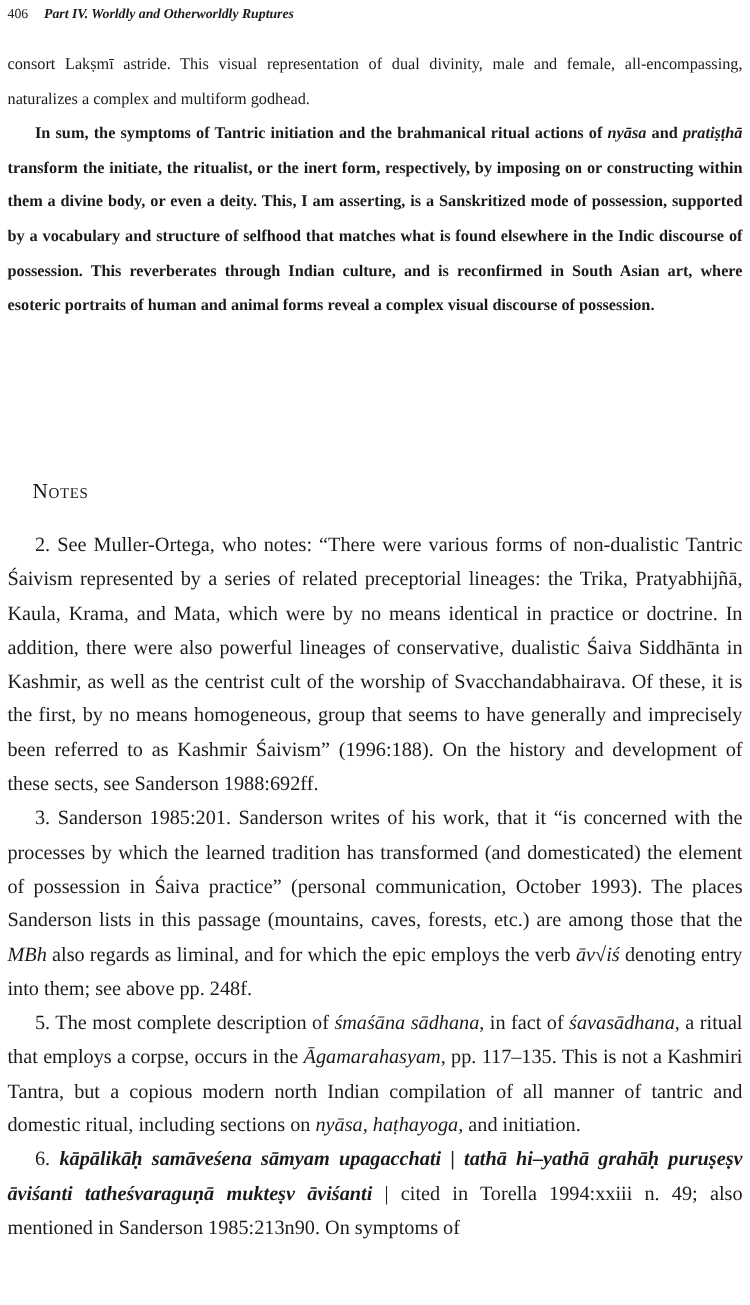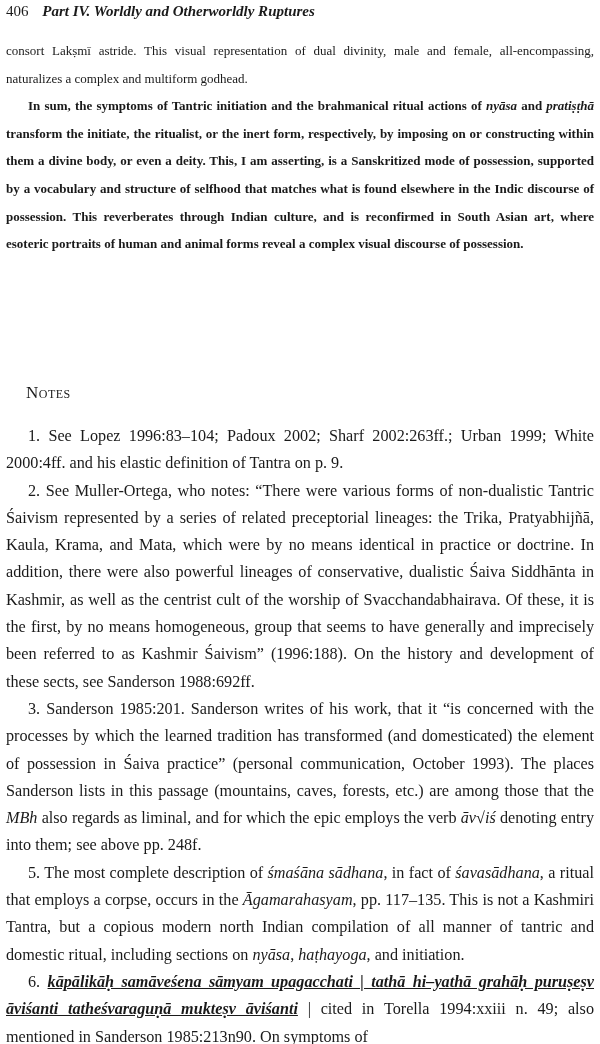--- a/index.html
+++ b/index.html
@@ -4,21 +4,21 @@
   <style>
     html, body { margin: 0; padding: 0; background: #ffffff; }
     body {
       width: 600px; height: 1044px; overflow: hidden;
       font-family: "Liberation Serif", "DejaVu Serif", serif;
       color: #1a1a1a;
       position: relative;
     }
     .running-head {
       position: absolute; left: 6px; top: 2px;
-      font-size: 15px; line-height: 18px; white-space: nowrap;
+      font-size: 11px; line-height: 18px; white-space: nowrap;
     }
     .running-head .page-num { margin-right: 10px; }
     .running-head .title { font-style: italic; font-weight: bold; }
     .main-text {
       position: absolute; left: 6px; top: 37px; width: 588px;
       font-size: 13px; line-height: 27.6px;
       text-align: justify;
     }
     .main-text p { margin: 0; }
     .main-text p.indent { text-indent: 22px; font-weight: bold; }
@@ -27,36 +27,35 @@
       font-size: 17px; letter-spacing: 0.5px;
       font-variant: small-caps;
     }
     .notes {
       position: absolute; left: 6px; top: 423px; width: 588px;
       font-size: 16.2px; line-height: 27.3px;
       text-align: justify;
     }
     .notes p { margin: 0; text-indent: 22px; }
     i { font-style: italic; }
-    .bi { font-style: italic; font-weight: bold; text-decoration: underline; }
+    .bi { font-style: italic; font-weight: bold; }
   </style>
 </head>
 <body>
 
 <div class="running-head">
   <span class="page-num">406</span>
   <span class="title">Part IV. Worldly and Otherworldly Ruptures</span>
 </div>
 
 <div class="main-text">
   <p><span>consort Lakṣmī astride. This visual representation of dual divinity, male and female, all-encompassing, naturalizes a complex and multiform godhead.</span></p>
   <p class="indent"><span>In sum, the symptoms of Tantric initiation and the brahmanical ritual actions of </span><i>nyāsa</i><span> and </span><i>pratiṣṭhā</i><span> transform the initiate, the ritualist, or the inert form, respectively, by imposing on or constructing within them a divine body, or even a deity. This, I am asserting, is a Sanskritized mode of possession, supported by a vocabulary and structure of selfhood that matches what is found elsewhere in the Indic discourse of possession. This reverberates through Indian culture, and is reconfirmed in South Asian art, where esoteric portraits of human and animal forms reveal a complex visual discourse of possession.</span></p>
 </div>
 
 <div class="notes-heading">Notes</div>
 
 <div class="notes">
-  <p><span>1. See Lopez 1996:83–104; Padoux 2002; Sharf 2002:263ff.; Urban 1999; White 2000:4ff. and his elastic definition of Tantra on p. 9.</span></p>
   <p><span>2. See Muller-Ortega, who notes: “There were various forms of non-dualistic Tantric Śaivism represented by a series of related preceptorial lineages: the Trika, Pratyabhijñā, Kaula, Krama, and Mata, which were by no means identical in practice or doctrine. In addition, there were also powerful lineages of conservative, dualistic Śaiva Siddhānta in Kashmir, as well as the centrist cult of the worship of Svacchandabhairava. Of these, it is the first, by no means homogeneous, group that seems to have generally and imprecisely been referred to as Kashmir Śaivism” (1996:188). On the history and development of these sects, see Sanderson 1988:692ff.</span></p>
   <p><span>3. Sanderson 1985:201. Sanderson writes of his work, that it “is concerned with the processes by which the learned tradition has transformed (and domesticated) the element of possession in Śaiva practice” (personal communication, October 1993). The places Sanderson lists in this passage (mountains, caves, forests, etc.) are among those that the </span><i>MBh</i><span> also regards as liminal, and for which the epic employs the verb </span><i>āv√iś</i><span> denoting entry into them; see above pp. 248f.</span></p>
   <p><span>5. The most complete description of </span><i>śmaśāna sādhana</i><span>, in fact of </span><i>śavasādhana</i><span>, a ritual that employs a corpse, occurs in the </span><i>Āgamarahasyam</i><span>, pp. 117–135. This is not a Kashmiri Tantra, but a copious modern north Indian compilation of all manner of tantric and domestic ritual, including sections on </span><i>nyāsa</i><span>, </span><i>haṭhayoga</i><span>, and initiation.</span></p>
   <p><span>6. </span><span class="bi">kāpālikāḥ samāveśena sāmyam upagacchati | tathā hi–yathā grahāḥ puruṣeṣv āviśanti tatheśvaraguṇā mukteṣv āviśanti</span><span> | cited in Torella 1994:xxiii n. 49; also mentioned in Sanderson 1985:213n90. On symptoms of </span></p>
 </div>
 
 </body></html>

